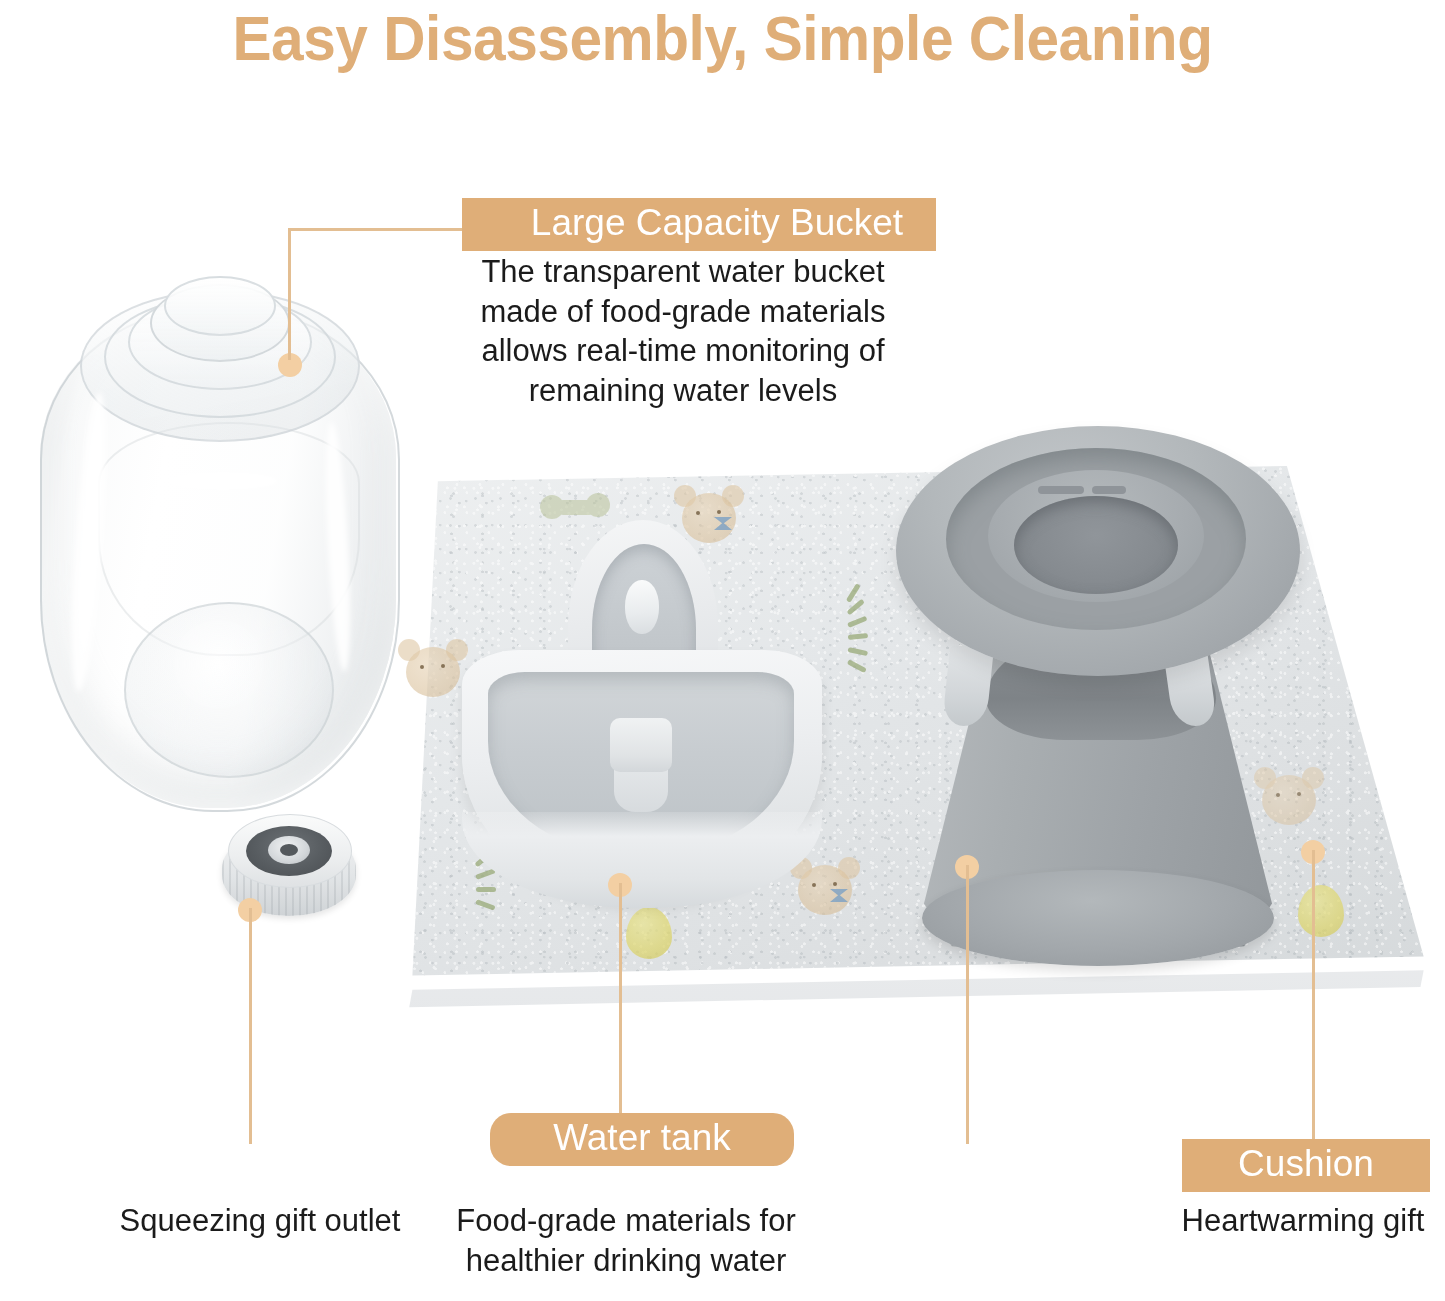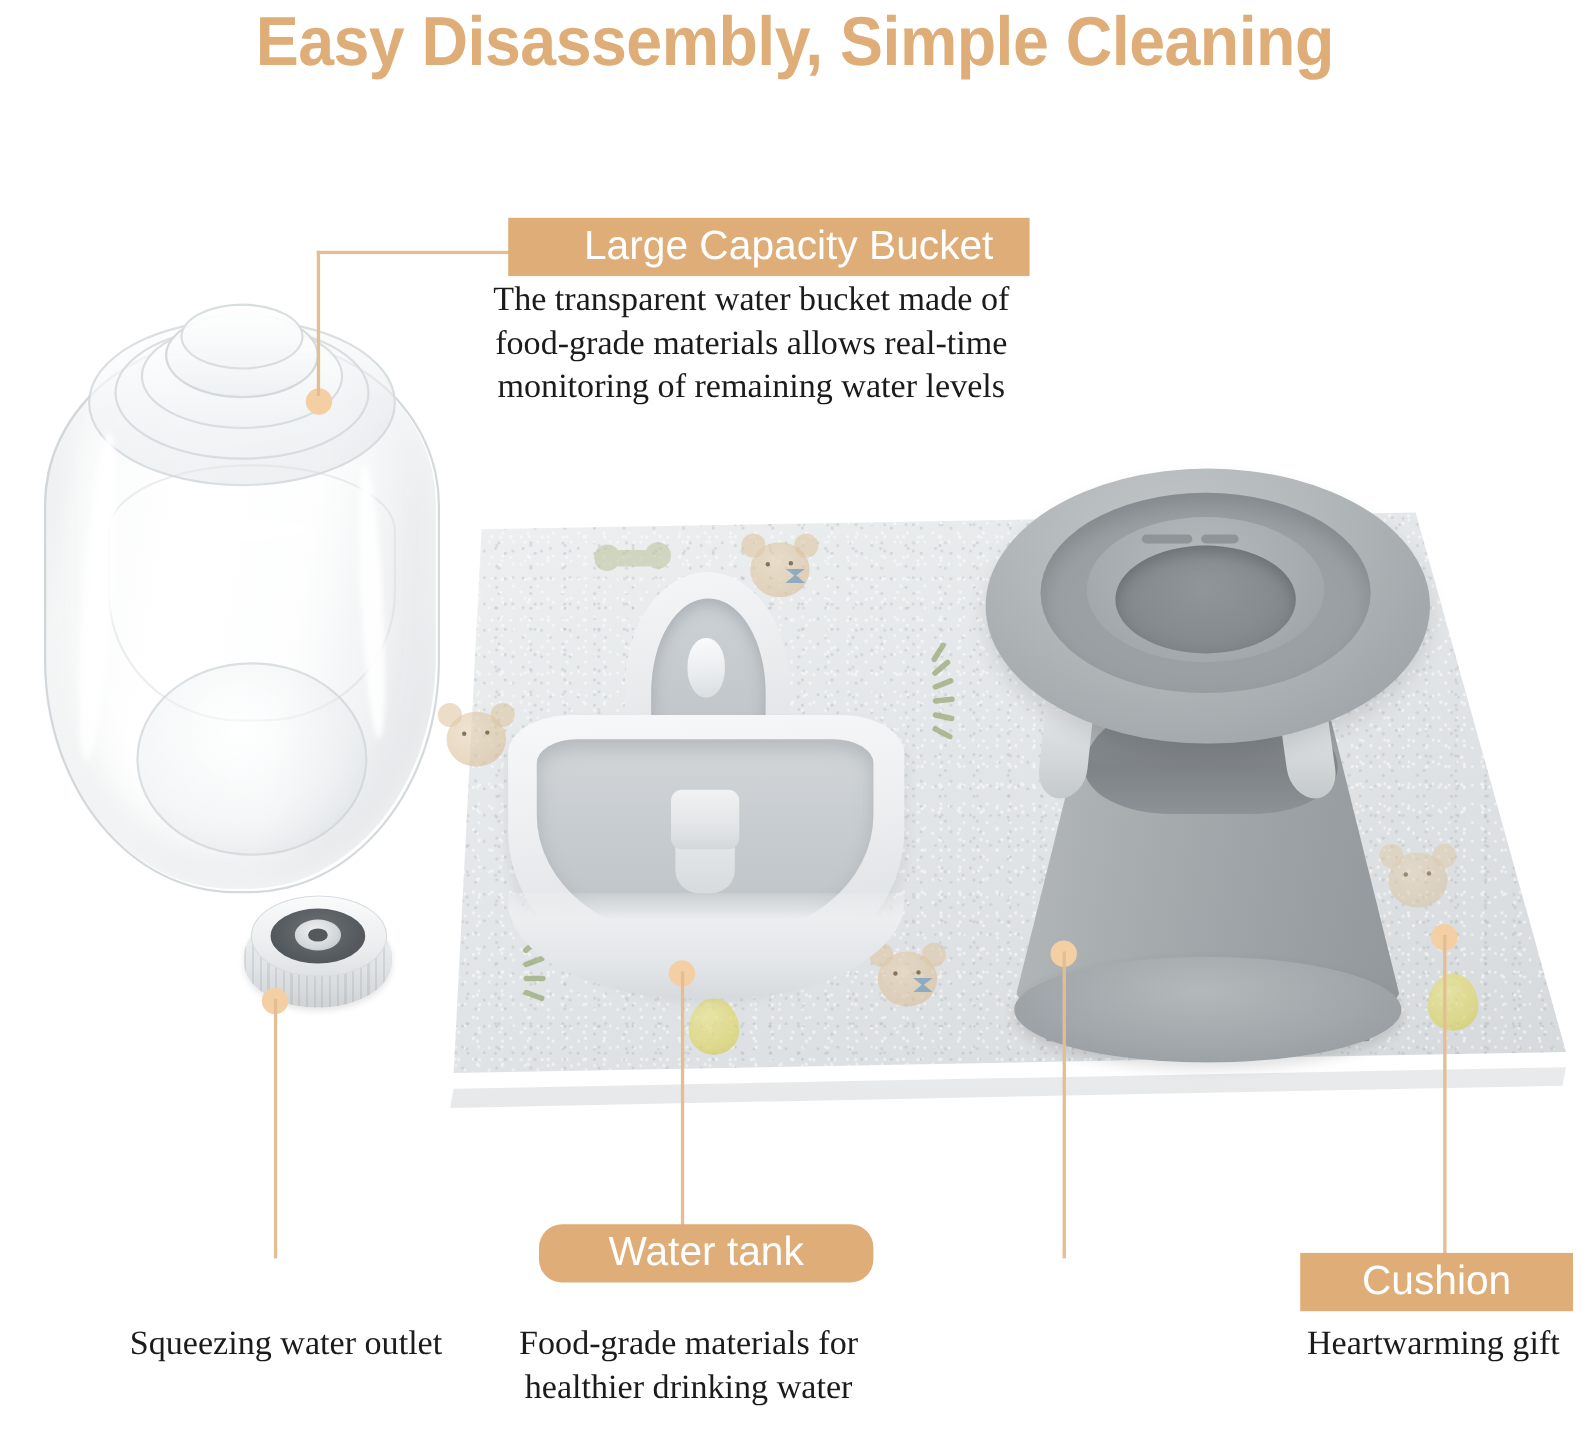--- a/index.html
+++ b/index.html
@@ -321,21 +321,21 @@
     padding:6px 0 9px 0;
     white-space:nowrap;
     font-family:"Liberation Sans","DejaVu Sans",sans-serif;
   }
   .desc{
     position:absolute;
     color:#1b1b1b;
     font-size:31px;
     line-height:1.28;
     text-align:center;
-    font-family:Liberation Serif, serif;
+    font-family:Liberation Sans, sans-serif;
   }
   #bucket-badge{left:462px;top:198px;width:438px;padding-left:36px;}
   #bucket-desc{left:440px;top:252px;width:486px;}
 
   #cap-badge{left:134px;top:1139px;width:252px;}
   #cap-desc{left:60px;top:1201px;width:400px;}
 
   #tank-badge{left:490px;top:1113px;width:304px;border-radius:21px;}
   #tank-desc{left:452px;top:1201px;width:348px;}
 
@@ -498,21 +498,21 @@
 
   <div class="dot" style="left:955px;top:855px;"></div>
   <div class="vline" style="left:966px;top:865px;height:279px;"></div>
 
   <div class="dot" style="left:1301px;top:840px;"></div>
   <div class="vline" style="left:1312px;top:850px;height:294px;"></div>
 
   <div class="badge" id="bucket-badge">Large Capacity Bucket</div>
   <div class="desc" id="bucket-desc">The transparent water bucket made of food-grade materials allows real-time monitoring of remaining water levels</div>
 
-  <div class="desc" id="cap-desc">Squeezing water outlet</div>
+  <div class="desc" id="cap-desc">Squeezing gift outlet</div>
 
   <div class="badge" id="tank-badge">Water tank</div>
   <div class="desc" id="tank-desc">Food-grade materials for healthier drinking water</div>
 
 
   <div class="badge" id="cushion-badge">Cushion</div>
   <div class="desc" id="cushion-desc">Heartwarming gift</div>
 
 </div>
 

